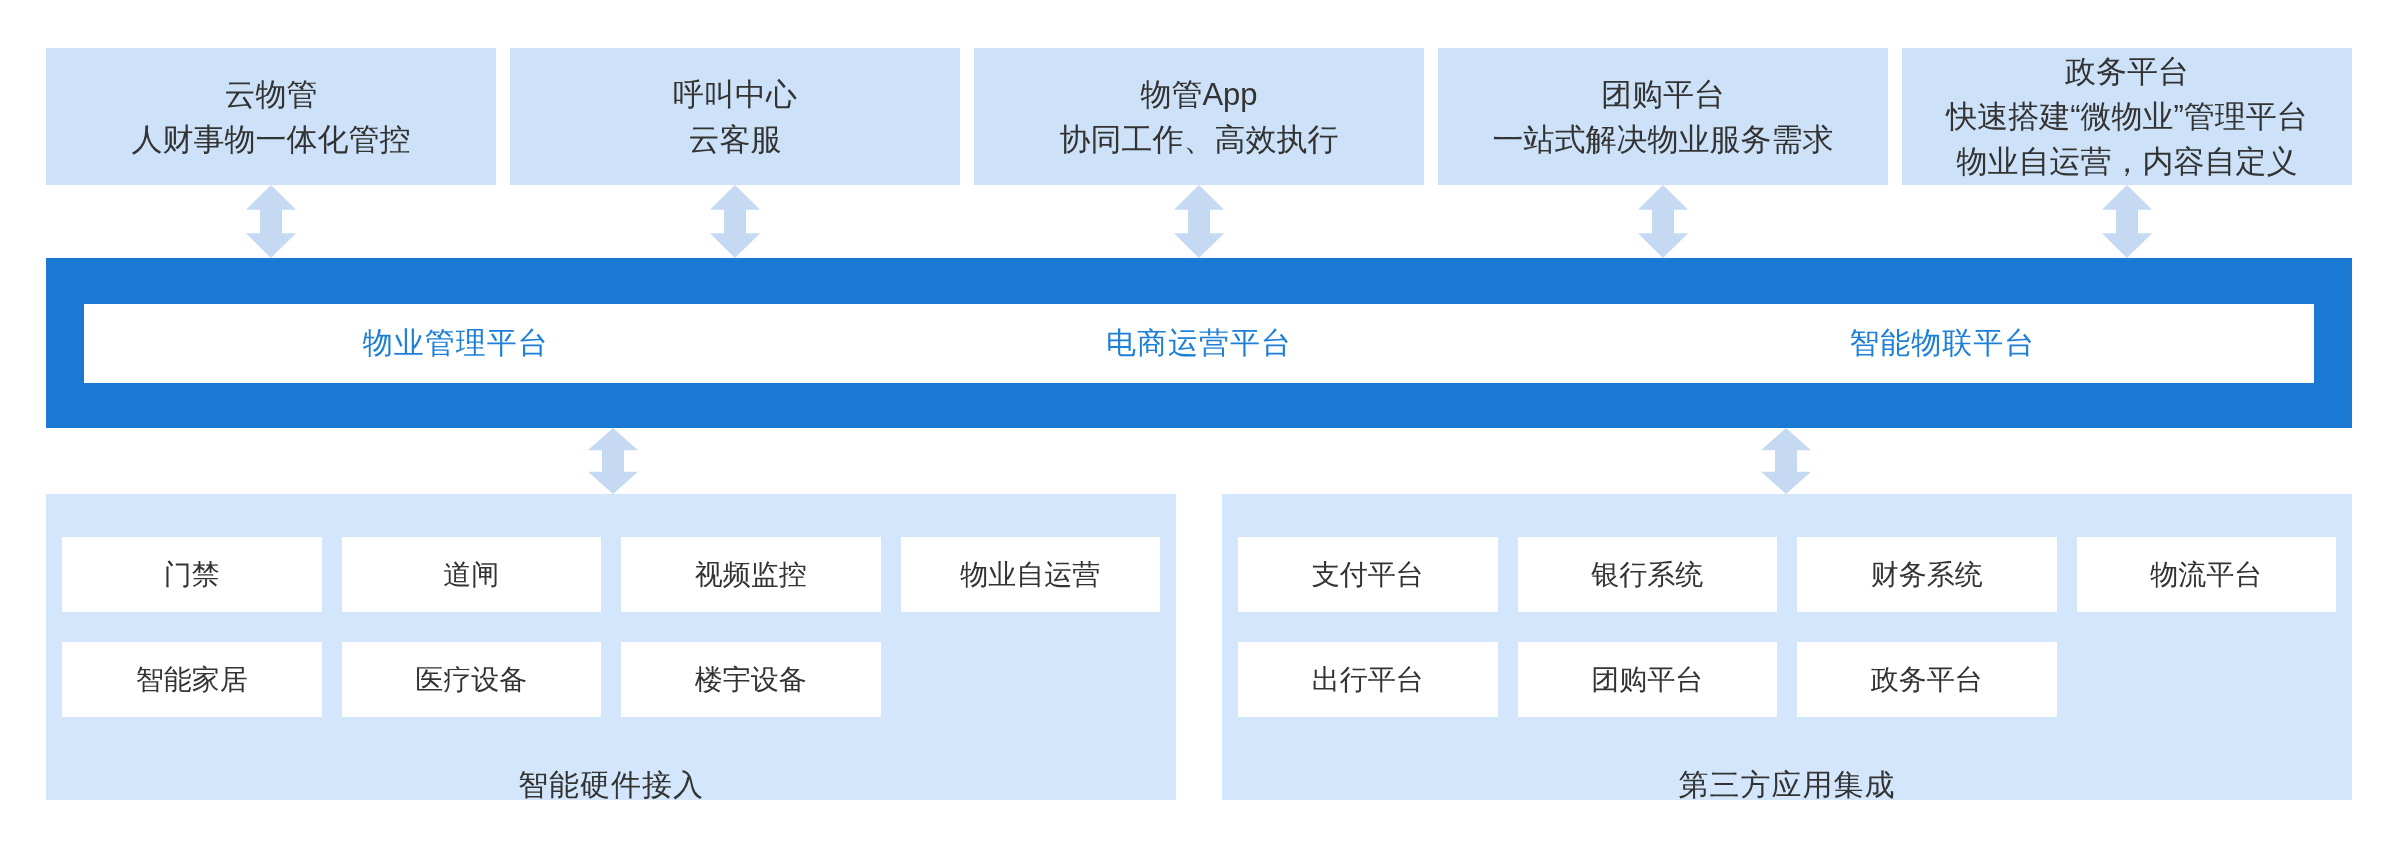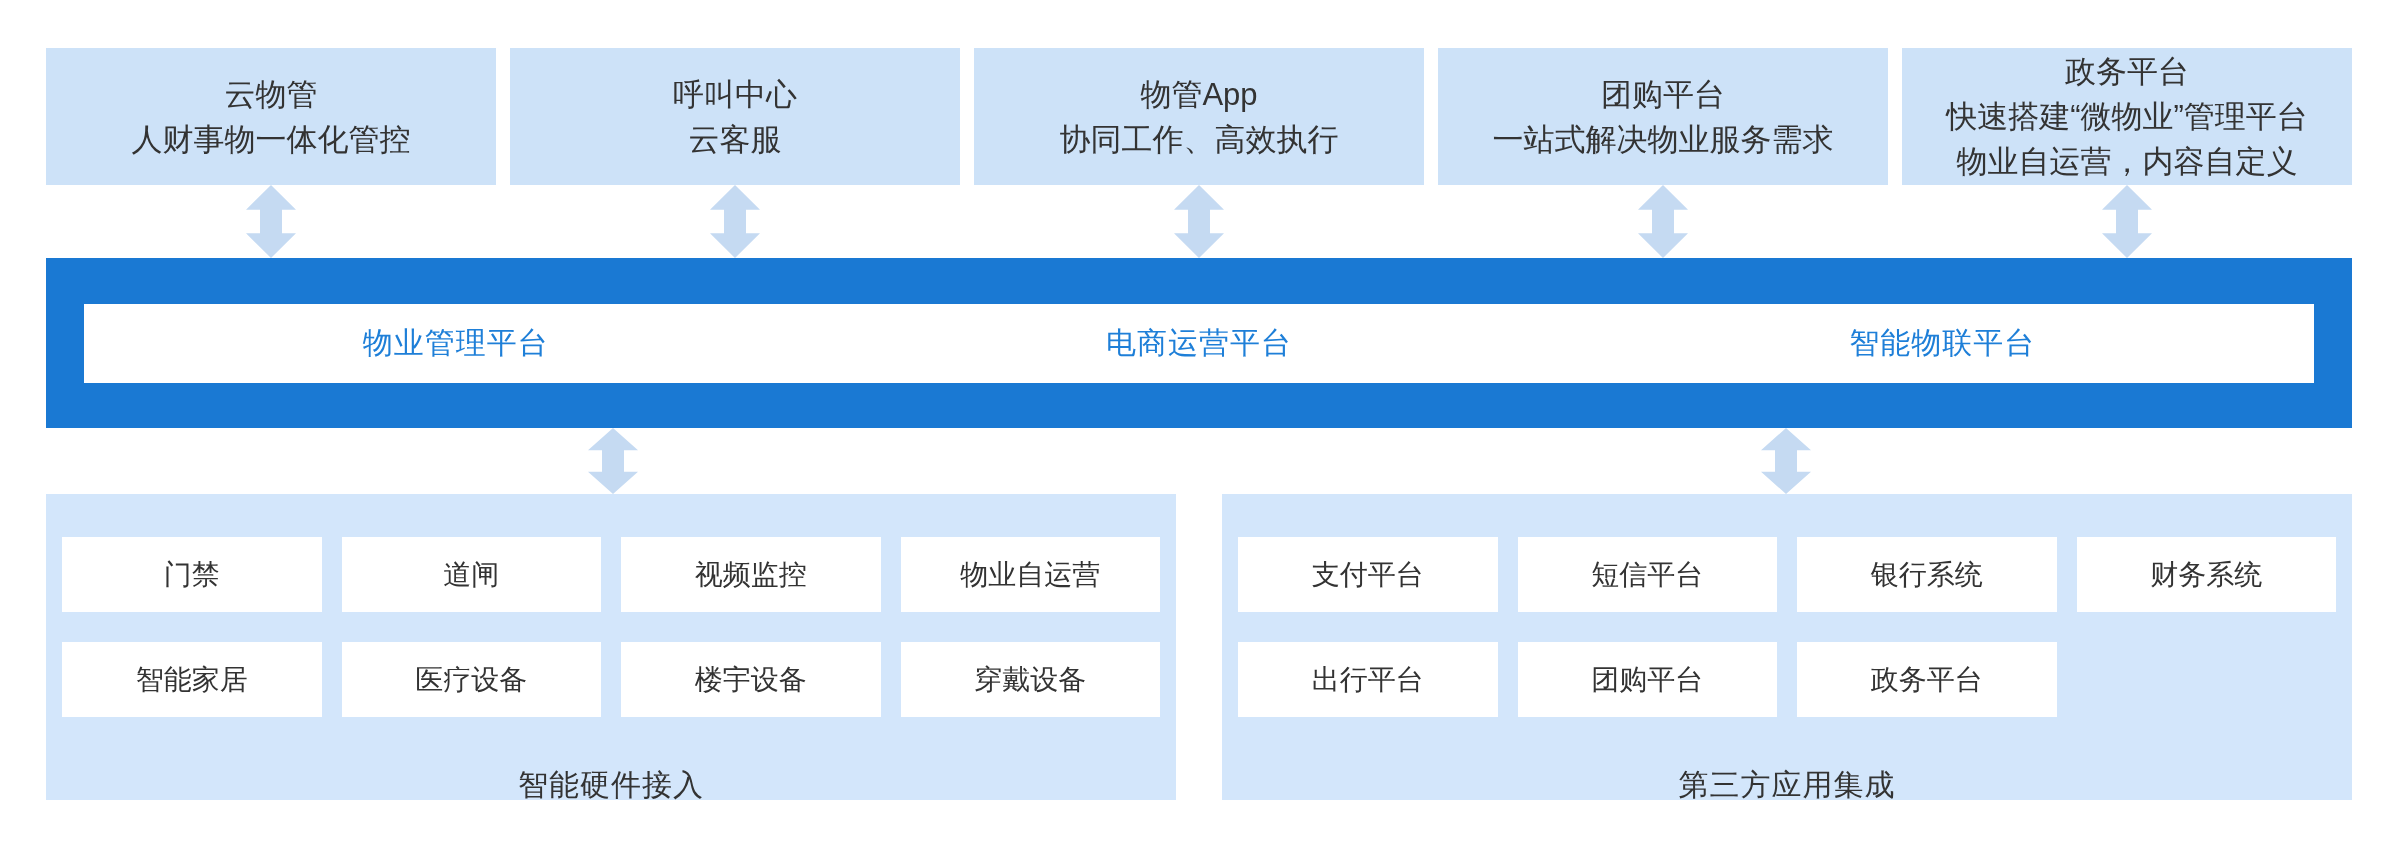--- a/index.html
+++ b/index.html
@@ -160,31 +160,30 @@
 
     <div class="section">
       <div class="device-grid">
         <div class="device-box">门禁</div>
         <div class="device-box">道闸</div>
         <div class="device-box">视频监控</div>
         <div class="device-box">物业自运营</div>
         <div class="device-box">智能家居</div>
         <div class="device-box">医疗设备</div>
         <div class="device-box">楼宇设备</div>
-        <div class="device-box">穿戴设备</div>
       </div>
       <div class="section-title">智能硬件接入</div>
     </div>
 
     <div class="section">
       <div class="device-grid">
         <div class="device-box">支付平台</div>
-        <div class="device-box">短信平台</div>
         <div class="device-box">银行系统</div>
         <div class="device-box">财务系统</div>
+        <div class="device-box">物流平台</div>
         <div class="device-box">出行平台</div>
         <div class="device-box">团购平台</div>
         <div class="device-box">政务平台</div>
       </div>
       <div class="section-title">第三方应用集成</div>
     </div>
 
   </div>
 </div>
 

